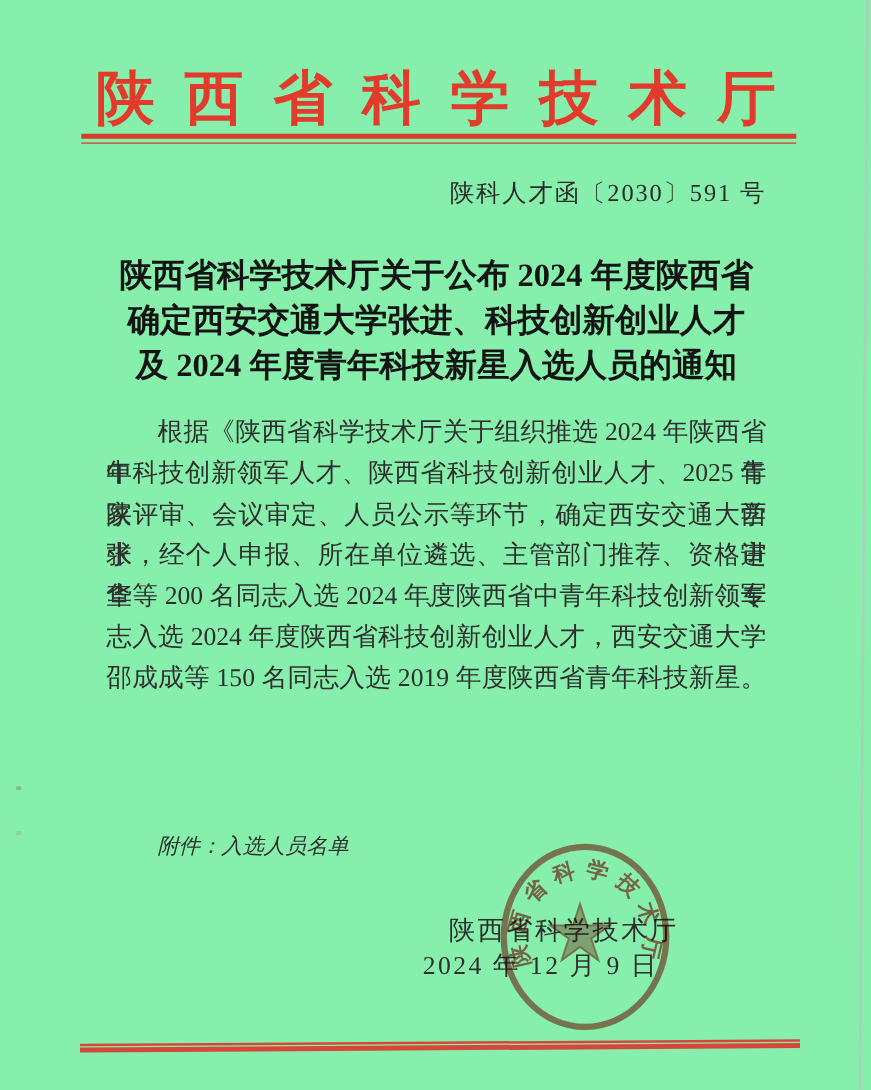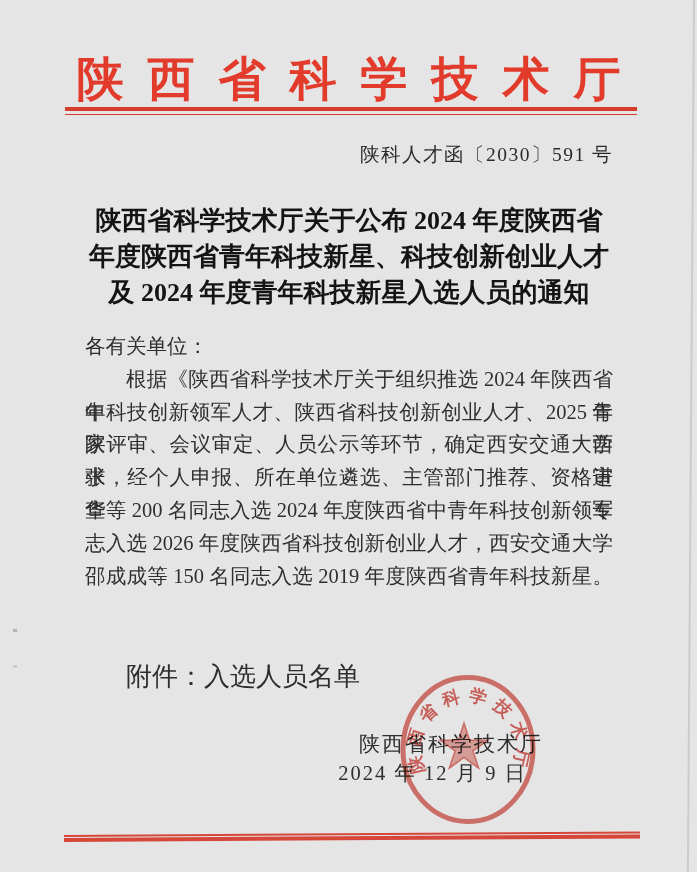--- a/index.html
+++ b/index.html
@@ -1,21 +1,21 @@
 <!DOCTYPE html>
 <html><head>
 <meta charset="utf-8">
 <style>
   html,body{margin:0;padding:0;}
   body{
     width:697px;height:872px;background:#ffffff;overflow:hidden;
     font-family:"Liberation Serif","DejaVu Serif",serif;
     position:relative;
   }
-  .page{position:absolute;inset:0;width:697px;height:872px;background:#e5e5e5;}
+  .page{position:absolute;inset:0;width:697px;height:872px;background:#86efac;}
 
   
   .agency-head{
     position:absolute;top:50px;left:12px;width:100%;
     font-size:47px;font-weight:bold;color:#e23a2b;
     letter-spacing:24px;text-align:center;line-height:58px;
     white-space:nowrap;
   }
   .rule{position:absolute;background:#d63c2e;}
   .rule-top-thick{left:65px;top:107px;width:572px;height:4px;}
@@ -38,22 +38,22 @@
   .body-block{
     position:absolute;top:330px;left:85px;width:528px;
     font-size:20.5px;color:#2e2e2e;line-height:32.8px;
   }
   .b-line{height:32.8px;overflow:visible;}
   .fill{text-align:justify;text-align-last:justify;}
   .indent{text-indent:41px;}
 
   .attachment{
     position:absolute;top:660px;left:85px;width:528px;
-    font-size:26px;color:#2e2e2e;line-height:33px;
-    text-indent:41px;white-space:nowrap;
+    font-size:17px;color:#2e2e2e;line-height:33px;
+    text-indent:41px;white-space:nowrap;font-style:italic;
   }
 
   
   .sig-agency{
     position:absolute;top:731px;right:154px;
     font-size:21px;color:#2e2e2e;letter-spacing:2px;line-height:27px;white-space:nowrap;
   }
   .sig-date{
     position:absolute;top:760px;right:170px;
     font-size:20.5px;color:#2e2e2e;letter-spacing:2px;line-height:27px;white-space:nowrap;
@@ -90,32 +90,31 @@
 
   <div class="agency-head">陕西省科学技术厅</div>
 
   <div class="rule rule-top-thick"></div>
   <div class="rule rule-top-thin"></div>
 
   <div class="doc-number">陕科人才函〔2030〕591 号</div>
 
   <div class="doc-title">
     <div class="t-line">陕西省科学技术厅关于公布 2024 年度陕西省</div>
-    <div class="t-line">年度陕西省青年科技新星、科技创新创业人才</div>
+    <div class="t-line">确定西安交通大学张进、科技创新创业人才</div>
     <div class="t-line">及 2024 年度青年科技新星入选人员的通知</div>
   </div>
 
   <div class="body-block">
-    <div class="b-line">各有关单位：</div>
     <div class="b-line fill indent">根据《陕西省科学技术厅关于组织推选 2024 年陕西省中青</div>
     <div class="b-line fill">年科技创新领军人才、陕西省科技创新创业人才、2025 年陕西</div>
     <div class="b-line fill">家评审、会议审定、人员公示等环节，确定西安交通大学张进</div>
     <div class="b-line fill">求，经个人申报、所在单位遴选、主管部门推荐、资格审查、专</div>
     <div class="b-line fill">华等 200 名同志入选 2024 年度陕西省中青年科技创新领军</div>
-    <div class="b-line fill">志入选 2026 年度陕西省科技创新创业人才，西安交通大学</div>
+    <div class="b-line fill">志入选 2024 年度陕西省科技创新创业人才，西安交通大学</div>
     <div class="b-line fill">邵成成等 150 名同志入选 2019 年度陕西省青年科技新星。</div>
   </div>
 
   <div class="attachment">附件：入选人员名单</div>
 
   <div class="sig-agency">陕西省科学技术厅</div>
   <div class="sig-date">2024 年 12 月 9 日</div>
 
   <svg class="seal" viewBox="0 0 160 160">
     <ellipse cx="80" cy="79.5" rx="65" ry="72" fill="none" stroke="rgba(214,72,60,0.8)" stroke-width="5"></ellipse>

